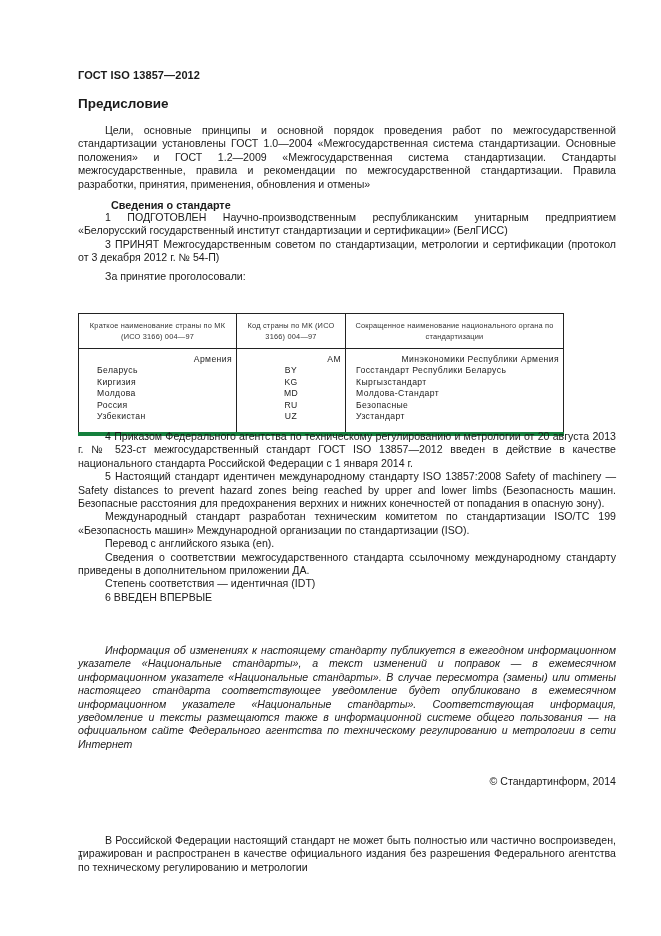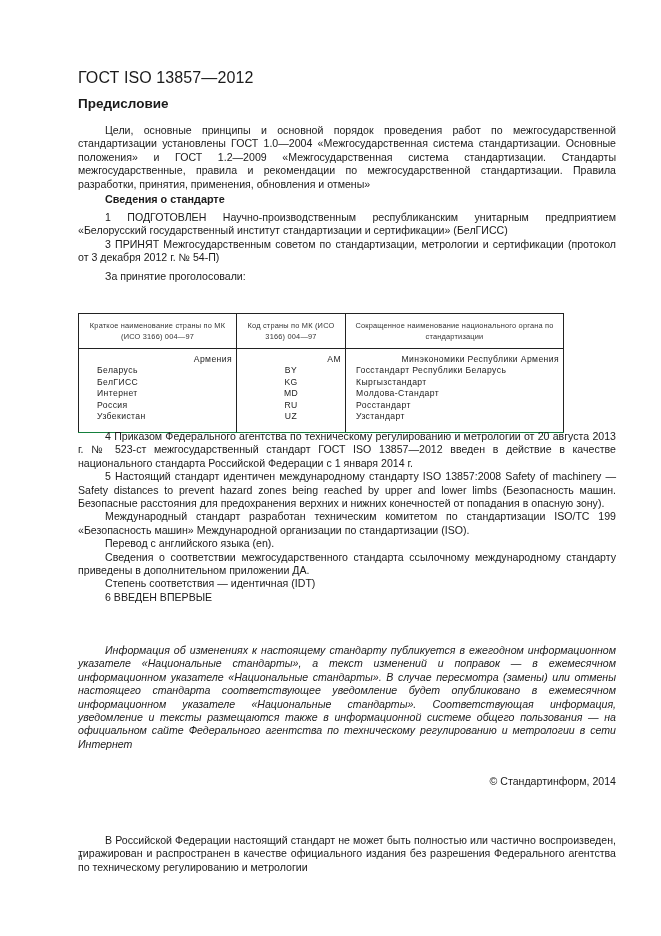--- a/index.html
+++ b/index.html
@@ -1,29 +1,29 @@
 <!DOCTYPE html>
 <html><head>
 <meta charset="utf-8">
 <style>
   html, body { margin: 0; padding: 0; background: #ffffff; }
   body { width: 661px; height: 936px; position: relative; overflow: hidden;
          font-family: "Liberation Sans", sans-serif; color: #1a1a1a; }
   .page { position: absolute; left: 78px; top: 0; width: 538px; }
-  .doc-code { position: absolute; top: 69px; left: 0; font-weight: normal; font-size: 16px; letter-spacing: 0.1px; }
+  .doc-code { position: absolute; top: 69px; left: 0; font-weight: bold; font-size: 11px; letter-spacing: 0.1px; }
   .title { position: absolute; top: 96px; left: 0; width: 538px; text-align: left; font-weight: bold; font-size: 13.5px; }
   .p { font-size: 10.6px; line-height: 13.4px; text-align: justify; margin: 0; }
   .ind { text-indent: 27px; }
   .block { position: absolute; left: 0; width: 538px; }
-  .h2 { font-weight: bold; font-size: 10.8px; margin: 0; padding-left: 27px; }
+  .h2 { font-weight: bold; font-size: 10.8px; margin: 6px; padding-left: 27px; }
   table.votes { border-collapse: collapse; width: 486px; font-size: 8.2px; }
   table.votes th { font-weight: normal; border: 1px solid #222; border-bottom: 1.6px solid #222; padding: 6px 4px; line-height: 11px; text-align: center; color: #333; font-size: 7.4px; letter-spacing: 0.2px; }
   table.votes td { border-left: 1px solid #222; border-right: 1px solid #222; padding: 0 4px; font-size: 8.6px; line-height: 11.4px; letter-spacing: 0.4px; color: #222; }
   table.votes tr.first td { padding-top: 5px; text-align: right; }
-  table.votes tr.last td { border-bottom: 1px solid #15803d; padding-bottom: 10px; }
+  table.votes tr.last td { border-bottom: 4px solid #15803d; padding-bottom: 10px; }
   td.c1 { padding-left: 18px !important; width: 135px; }
   td.c2 { text-align: center; width: 100px; margin-left: 48px; }
   td.c3 { padding-left: 10px !important; }
   .italic { font-style: italic; }
   .right { text-align: right; }
   .pagenum { position: absolute; left: 0; top: 853px; font-size: 8px; }
 </style>
 </head>
 <body>
 
@@ -59,33 +59,33 @@
           <td class="c1">Армения</td>
           <td class="c2">AM</td>
           <td class="c3">Минэкономики Республики Армения</td>
         </tr>
         <tr>
           <td class="c1">Беларусь</td>
           <td class="c2">BY</td>
           <td class="c3">Госстандарт Республики Беларусь</td>
         </tr>
         <tr>
-          <td class="c1">БелГИСС</td>
+          <td class="c1">Киргизия</td>
           <td class="c2">KG</td>
           <td class="c3">Кыргызстандарт</td>
         </tr>
         <tr>
-          <td class="c1">Интернет</td>
+          <td class="c1">Молдова</td>
           <td class="c2">MD</td>
           <td class="c3">Молдова-Стандарт</td>
         </tr>
         <tr>
           <td class="c1">Россия</td>
           <td class="c2">RU</td>
-          <td class="c3">Росстандарт</td>
+          <td class="c3">Безопасные</td>
         </tr>
         <tr class="last">
           <td class="c1">Узбекистан</td>
           <td class="c2">UZ</td>
           <td class="c3">Узстандарт</td>
         </tr>
       </tbody>
     </table>
   </div>
 

